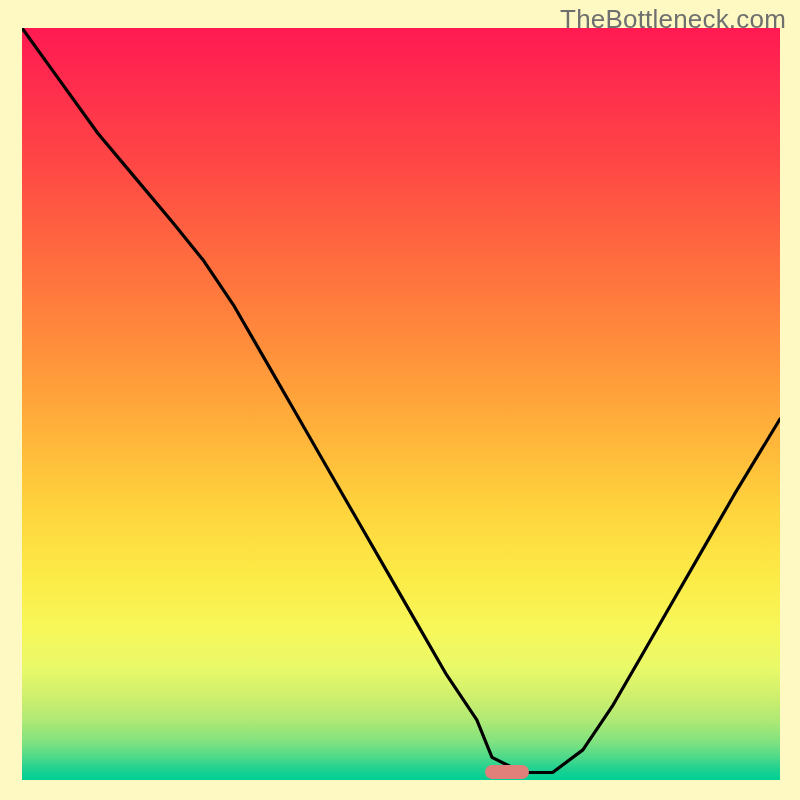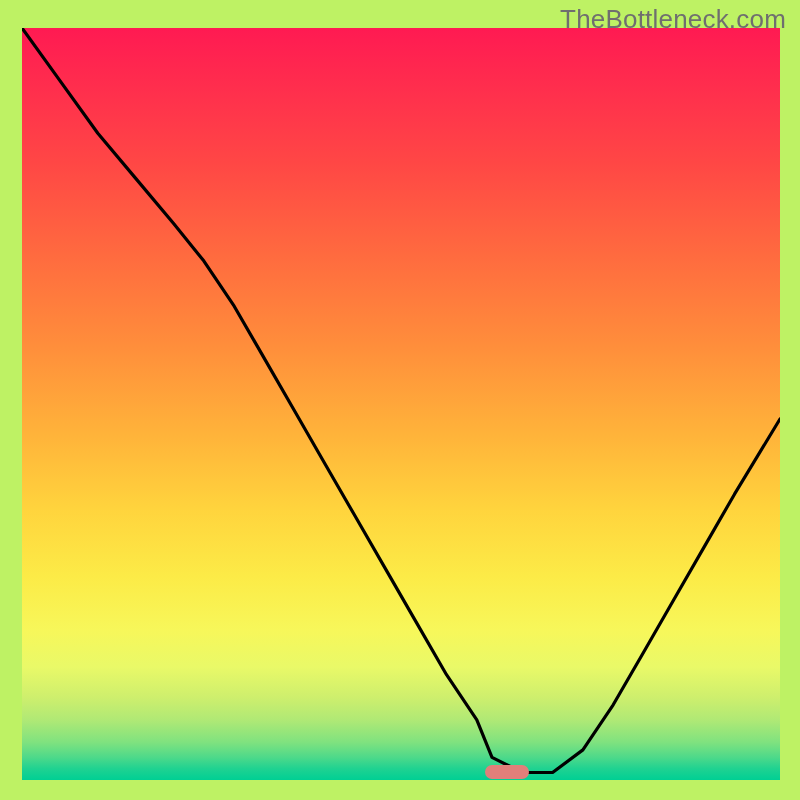--- a/index.html
+++ b/index.html
@@ -8,21 +8,21 @@
     width: 800px;
     height: 800px;
     background: #000;
     overflow: hidden;
     font-family: Arial, Helvetica, sans-serif;
   }
   .frame {
     position: relative;
     width: 800px;
     height: 800px;
-    background: #bef264;
+    background: #fef9c3;
   }
   .watermark {
     position: absolute;
     top: 4px;
     right: 14px;
     color: #6f6f6f;
     font-size: 26px;
     font-weight: 500;
     z-index: 4;
     letter-spacing: 0.2px;

